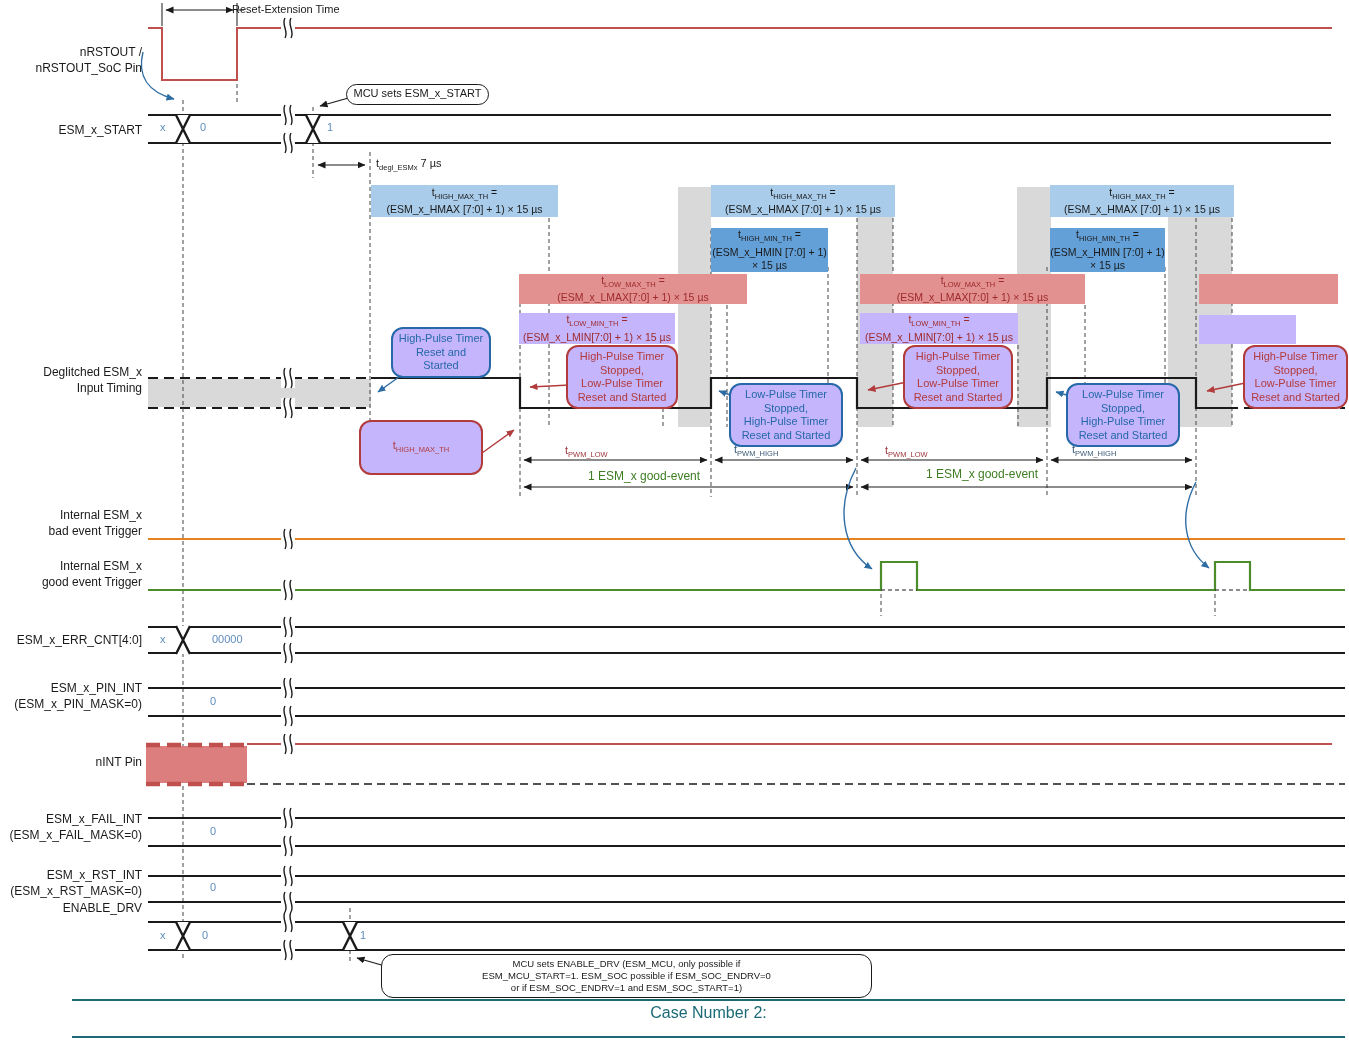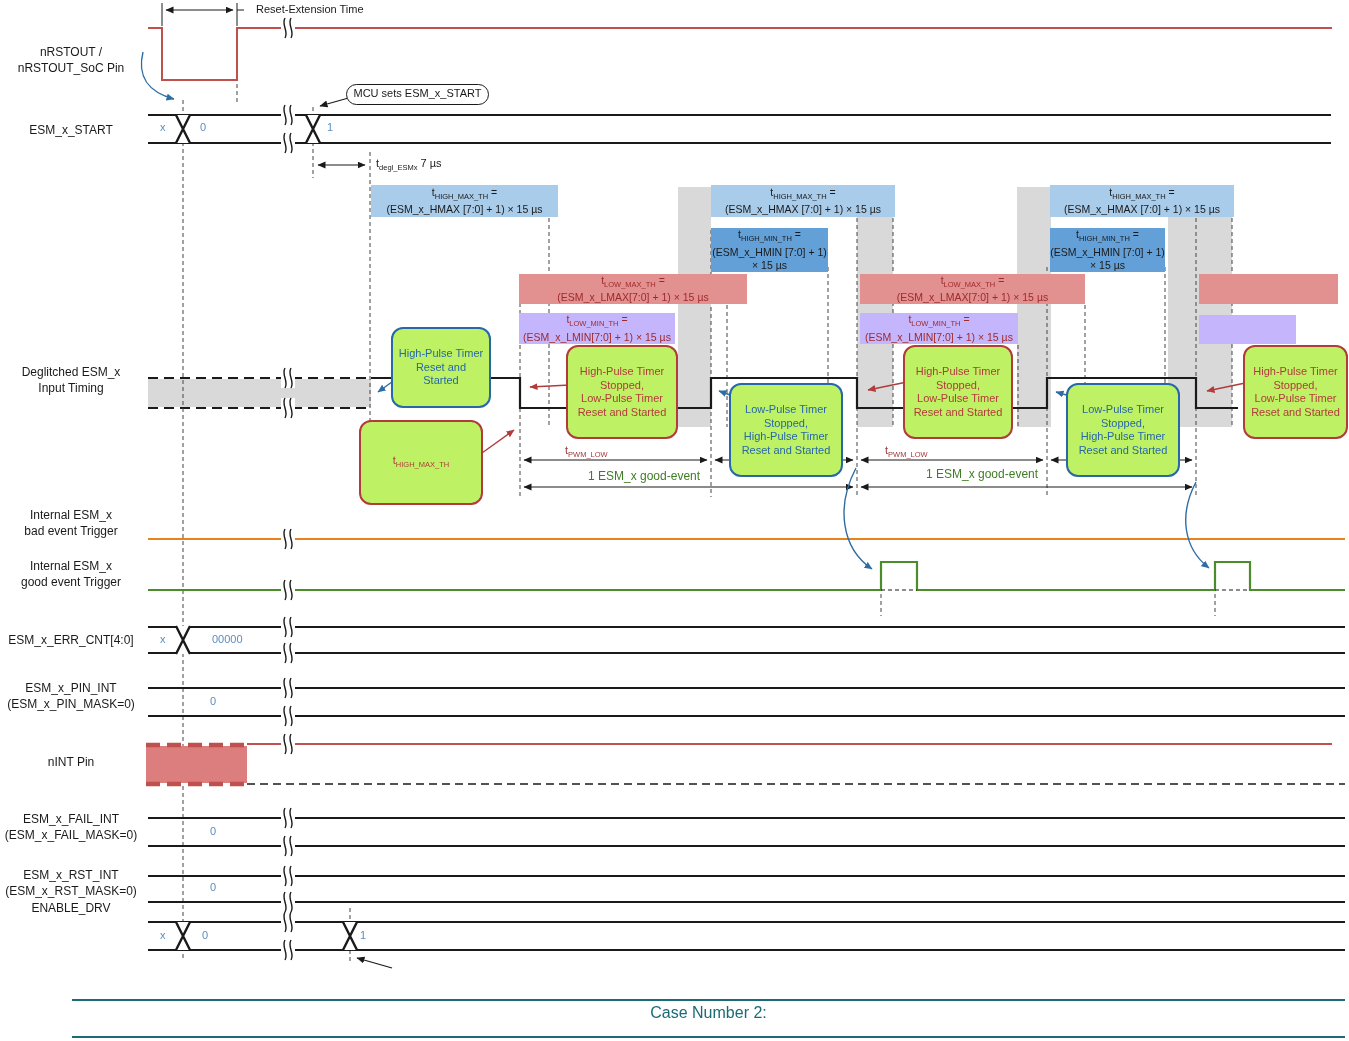--- a/index.html
+++ b/index.html
@@ -1,29 +1,29 @@
 <!DOCTYPE html>
 <html><head>
 <meta charset="utf-8">
 <style>
   html,body{margin:0;padding:0;background:#fff}
   #stage{position:relative;width:1349px;height:1041px;background:#fff;
          font-family:"Liberation Sans","DejaVu Sans",sans-serif;color:#1a1a1a;overflow:hidden}
-  .rowlbl{position:absolute;width:142px;text-align:center;font-size:12px;line-height:16px;
+  .rowlbl{position:absolute;width:142px;text-align:right;font-size:12px;line-height:16px;
           color:#1a1a1a;white-space:pre-line}
   .val{position:absolute;font-size:11px;color:#5E8CBE}
   .tbox{position:absolute;text-align:center;font-size:10.5px;line-height:13px;color:#1a1a1a;
         display:flex;flex-direction:column;justify-content:center;z-index:3}
   .tbox.bluelight{background:#A9CCEA}
   .tbox.blue{background:#64A0D8}
   .tbox.redlight{background:#E29090;color:#9E2A2B}
   .tbox.red{background:#c4b5fd;color:#9E2A2B}
   sub,.tsub{font-size:7.5px}
-  .co{position:absolute;background:#bef264;border:2px solid;border-radius:12px;text-align:center;
-      font-size:11px;line-height:13.5px;white-space:pre-line;padding:18px 4px;box-sizing:border-box;z-index:5}
+  .co{position:absolute;background:#c4b5fd;border:2px solid;border-radius:12px;text-align:center;
+      font-size:11px;line-height:13.5px;white-space:pre-line;padding:3px 4px;box-sizing:border-box;z-index:5}
   .co.blue{border-color:#2668A8;color:#2668A8}
   .co.red{border-color:#B23B3B;color:#B23B3B}
   .oval{position:absolute;background:#fff;border:1.3px solid #1a1a1a;border-radius:12px;
         text-align:center;font-size:11px;line-height:17px;z-index:5}
   .note{position:absolute;background:#fff;border:1.2px solid #1a1a1a;border-radius:12px;
         text-align:center;font-size:9.5px;line-height:12px;white-space:pre-line;padding:3px 6px;
         box-sizing:border-box;z-index:5}
   .mlbl{position:absolute;font-size:11px;color:#1a1a1a;z-index:4}
   .center{text-align:left}
   svg.layer{position:absolute;left:0;top:0;z-index:2}
@@ -223,21 +223,21 @@
   <div class="rowlbl" style="top:632px">ESM_x_ERR_CNT[4:0]</div>
   <div class="rowlbl" style="top:680px">ESM_x_PIN_INT
 (ESM_x_PIN_MASK=0)</div>
   <div class="rowlbl" style="top:754px">nINT Pin</div>
   <div class="rowlbl" style="top:811px">ESM_x_FAIL_INT
 (ESM_x_FAIL_MASK=0)</div>
   <div class="rowlbl" style="top:867px">ESM_x_RST_INT
 (ESM_x_RST_MASK=0)</div>
   <div class="rowlbl" style="top:900px">ENABLE_DRV</div>
 
-  <div class="mlbl" style="left:256px;top:3px">Reset-Extension Time</div>
+  <div class="mlbl" style="left:232px;top:3px">Reset-Extension Time</div>
 
   <div class="val" style="left:160px;top:121px">x</div>
   <div class="val" style="left:200px;top:121px">0</div>
   <div class="val" style="left:327px;top:121px">1</div>
   <div class="val" style="left:160px;top:633px">x</div>
   <div class="val" style="left:212px;top:633px">00000</div>
   <div class="val" style="left:210px;top:695px">0</div>
   <div class="val" style="left:210px;top:825px">0</div>
   <div class="val" style="left:210px;top:881px">0</div>
   <div class="val" style="left:160px;top:929px">x</div>
@@ -311,20 +311,23 @@
 Reset and Started</div>
   <div class="co blue" style="left:1066px;top:383px;width:114px">Low-Pulse Timer
 Stopped,
 High-Pulse Timer
 Reset and Started</div>
   <div class="co red" style="left:1243px;top:345px;width:105px">High-Pulse Timer
 Stopped,
 Low-Pulse Timer
 Reset and Started</div>
 
+  <div class="note" style="left:381px;top:954px;width:491px">MCU sets ENABLE_DRV  (ESM_MCU, only possible if
+ESM_MCU_START=1. ESM_SOC possible if ESM_SOC_ENDRV=0
+or if ESM_SOC_ENDRV=1 and ESM_SOC_START=1)</div>
 
   <div class="mlbl" style="left:376px;top:157px">
     <span>t</span><sub>degl_ESMx</sub><span> 7 µs</span>
   </div>
 
   <div class="mlbl center" style="left:565px;top:444px;width:100px;color:#A0393C">
     <span>t</span><sub>PWM_LOW</sub>
   </div>
   <div class="mlbl center" style="left:734px;top:443px;width:100px;color:#3B5B77">
     <span>t</span><sub>PWM_HIGH</sub>

